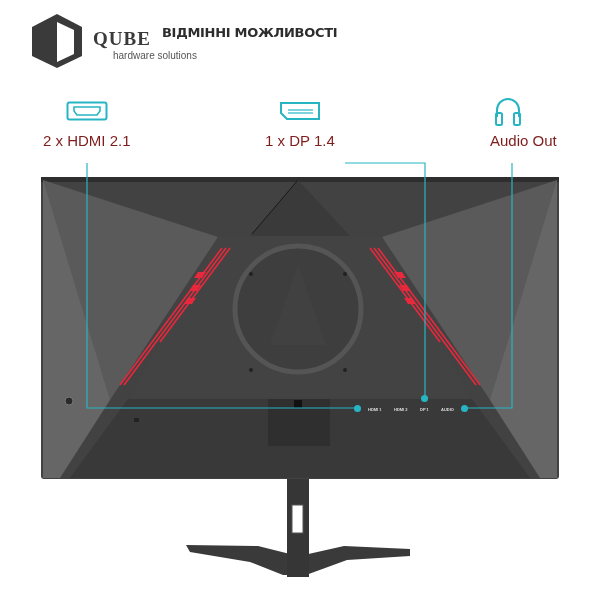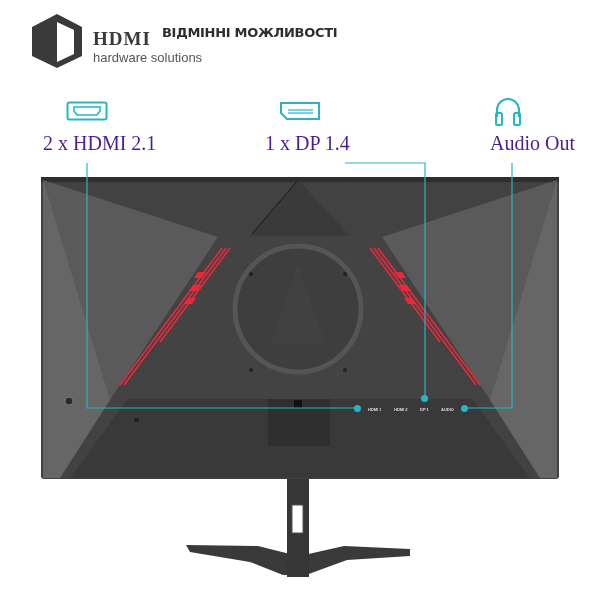--- a/index.html
+++ b/index.html
@@ -1,34 +1,34 @@
 <!DOCTYPE html>
 <html><head>
 <meta charset="utf-8">
 <style>
   html, body { margin:0; padding:0; background:#ffffff; }
   body { width:600px; height:600px; position:relative; overflow:hidden; font-family:"Liberation Sans", sans-serif; }
   .abs { position:absolute; }
   .brand-name { font-family:"Liberation Serif", serif; font-weight:bold; font-size:19px; color:#3a3a3a; letter-spacing:1px; }
-  .brand-sub { font-size:13px; color:#555; }
+  .brand-sub { font-size:10px; color:#555;margin-left:20px; }
   .headline { font-family:"DejaVu Sans", sans-serif; font-weight:bold; font-size:13px; color:#2d2d2d; line-height:21px; letter-spacing:-0.3px; }
-  .feature-label { font-size:20px; color:#4c1d95; white-space:nowrap;font-family:Liberation Serif, serif; }
+  .feature-label { font-size:15px; color:#7f1d1d; white-space:nowrap; }
   .port-label { font-size:4px; color:#ddd; font-weight:bold; }
   .dot { width:7px; height:7px; border-radius:50%; background:#27b5c4; }
 </style>
 </head>
 <body>
 
 <div class="abs" style="left:30px;top:12px;">
   <svg width="54" height="58" viewBox="0 0 54 58">
     <polygon points="27,2 52,15 52,44 27,56 2,44 2,15" fill="#3a3a3a"></polygon>
     <polygon points="27,10 44,18 44,42 27,50" fill="#ffffff"></polygon>
   </svg>
 </div>
-<div class="abs brand-name" style="left:93px;top:28px;">HDMI</div>
+<div class="abs brand-name" style="left:93px;top:28px;">QUBE</div>
 <div class="abs brand-sub" style="left:93px;top:50px;">hardware solutions</div>
 
 <div class="abs headline" style="left:162px;top:22px;">
   <div>ВІДМІННІ МОЖЛИВОСТІ</div>
 </div>
 
 <svg class="abs" style="left:66px;top:101px;" width="42" height="20" viewBox="0 0 42 20">
   <rect x="1.5" y="1.5" width="39" height="17" rx="2" fill="none" stroke="#27b5c4" stroke-width="2"></rect>
   <path d="M8 6 H34 V10 L31 14 H11 L8 10 Z" fill="none" stroke="#27b5c4" stroke-width="1.6"></path>
 </svg>

